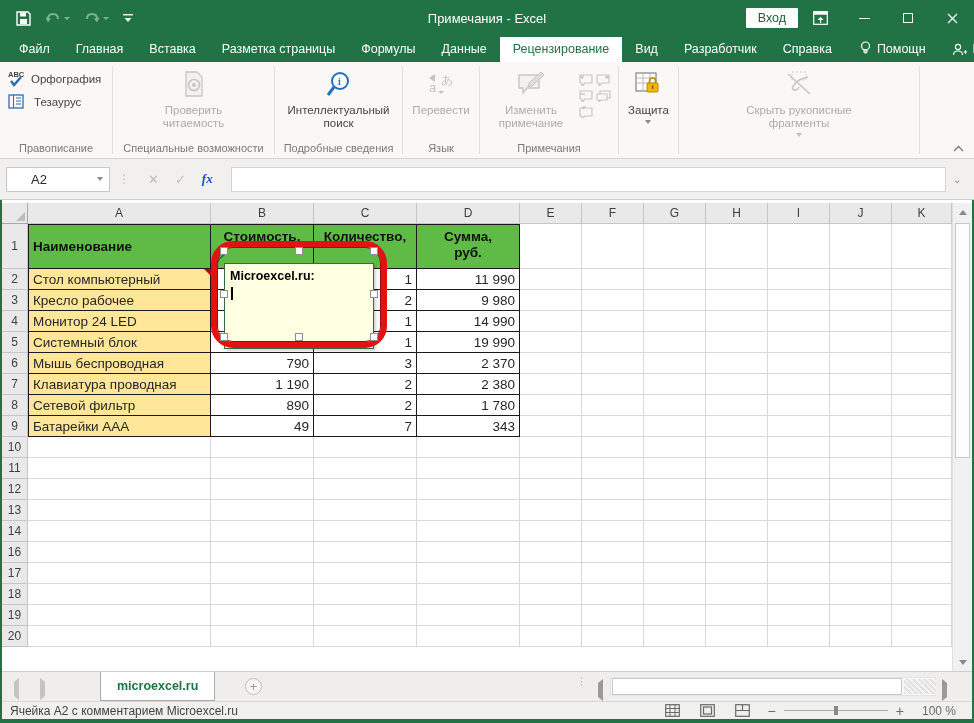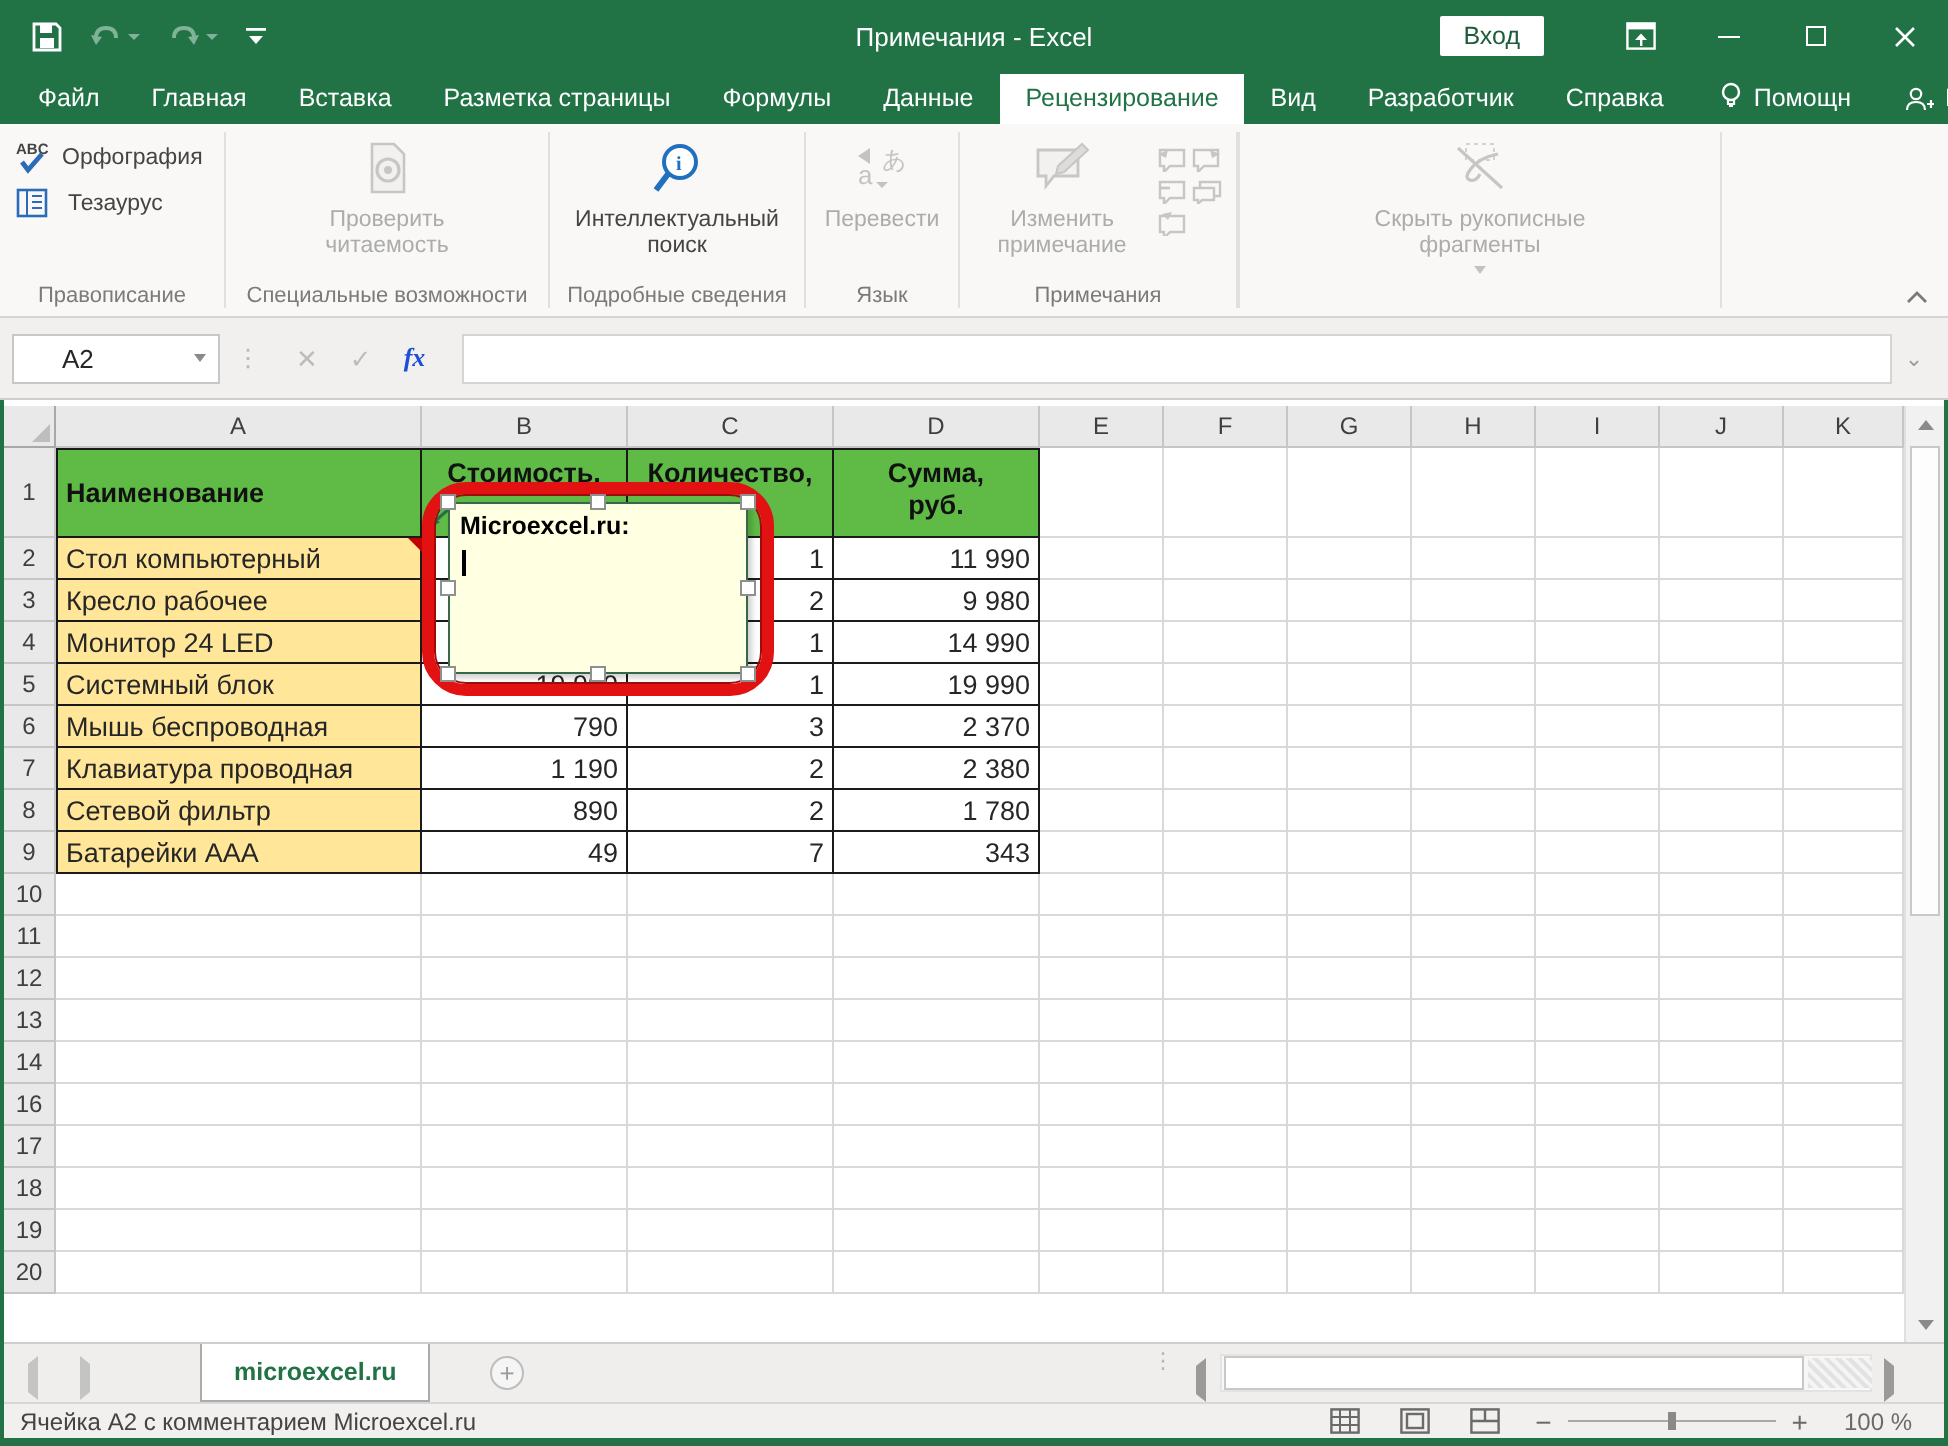--- a/index.html
+++ b/index.html
@@ -7,21 +7,21 @@
   body { font-family:"Liberation Sans", sans-serif; background:#fff; color:#262626; }
   .window { width:974px; height:723px; display:flex; flex-direction:column; }
 
   
   .titlebar { height:36px; background:#217346; display:flex; align-items:center; color:#fff; position:relative; flex:0 0 auto; }
   .qat { display:flex; align-items:center; gap:14px; padding-left:16px; }
   .qat svg { display:block; }
   .qat .drop { display:flex; align-items:center; gap:3px; }
   .title { position:absolute; left:0; right:0; text-align:center; font-size:13px; pointer-events:none; }
   .tcontrols { margin-left:auto; display:flex; align-items:center; height:100%; }
-  .login { background:#fff; color:#1e5c3a; font-size:12.5px; padding:3px 12px; border-radius:1px; margin-right:26px; cursor:default; }
+  .login { background:#fff; color:#1e5c3a; font-size:12.5px; padding:3px 12px; border-radius:1px; cursor:default; }
   .winbtn { width:44px; height:100%; display:flex; align-items:center; justify-content:center; }
   .ico-min { width:11px; height:1px; background:#fff; }
   .ico-max { width:10px; height:10px; border:1px solid #fff; }
 
   
   .tabrow { height:26px; background:#217346; display:flex; align-items:flex-end; padding-left:6px; flex:0 0 auto; }
   .rtab { color:#fff; font-size:12.5px; padding:5px 13px 6px; white-space:nowrap; display:flex; align-items:center; gap:6px; }
   .rtab.active { background:#fff; color:#217346; }
   .rtab.push { margin-left:2px; }
 
@@ -73,21 +73,21 @@
   .vs-up { top:0; } .vs-dn { bottom:0; }
   .vthumb { position:absolute; left:2px; right:2px; top:20px; height:235px; background:#FDFDFD; border:1px solid #C8C8C8; }
   .tri-up { width:0;height:0;border-left:4px solid transparent;border-right:4px solid transparent;border-bottom:5px solid #8a8a8a; }
   .tri-dn { width:0;height:0;border-left:4px solid transparent;border-right:4px solid transparent;border-top:5px solid #8a8a8a; }
   .tri-l { width:0;height:0;border-top:4px solid transparent;border-bottom:4px solid transparent;border-right:5px solid #9a9a9a; }
   .tri-r { width:0;height:0;border-top:4px solid transparent;border-bottom:4px solid transparent;border-left:5px solid #9a9a9a; }
 
   
   .red-tri { position:absolute; left:202px; top:69px; width:0; height:0; border-top:9px solid #C00000; border-left:9px solid transparent; z-index:2; }
   .c-arrow { position:absolute; left:209px; top:52px; z-index:2; }
-  .comment { position:absolute; left:222px; top:51px; width:150px; height:86px; background:#FFFFE1; border:1.5px solid #37684a; z-index:3; padding:2px 5px; box-shadow:2px 2px 3px rgba(0,0,0,.18); }
+  .comment { position:absolute; left:222px; top:63px; width:150px; height:86px; background:#FFFFE1; border:1.5px solid #37684a; z-index:3; padding:2px 5px; box-shadow:2px 2px 3px rgba(0,0,0,.18); }
   .comment b { font-size:12.5px; color:#000; }
   .c-caret { width:1.5px; height:13px; background:#000; margin-top:3px; margin-left:1px; }
   .red-annot { position:absolute; left:209px; top:41px; width:176px; height:107px; border:6px solid #E31212; border-radius:22px; z-index:4; box-shadow:inset 0 0 0 1px #9e0b0b; }
   .handle { position:absolute; width:8px; height:8px; background:#fff; border:1px solid #8f8f8f; z-index:5; }
 
   
   .sheetbar { height:30px; background:#EFEEED; border-top:1px solid #CFCECC; position:relative; font-size:12.5px; }
   .snav { position:absolute; top:10px; }
   .sheettab { position:absolute; left:98px; top:0; height:29px; background:#fff; border:1px solid #ABABAB; border-top:none; display:flex; align-items:center; padding:0 16px; color:#217346; font-weight:bold; }
   .addsheet { position:absolute; left:243px; top:6px; width:17px; height:17px; border:1px solid #BDBDBD; border-radius:50%; color:#9a9a9a; display:flex; align-items:center; justify-content:center; font-size:13px; line-height:1; background:#F5F5F5; }
@@ -318,20 +318,38 @@
                 <path d="M2 2 h12 v8 h-7 l-3 3 v-3 h-2 z" fill="none" stroke="#C7C6C5" stroke-width="1.2"></path>
                 <path d="M3 1 L8 0 L6 4 Z" fill="#C7C6C5"></path>
               </svg>
             </span>
         </div>
       </div>
       <div class="glabel">Примечания</div>
     </div>
     <div class="rsep"></div>
 
+    <div class="rgroup" style="width:59px;">
+      <div class="gbody">
+        <div class="bigbtn">
+          <span class="bicon">
+            <svg width="26" height="26" viewBox="0 0 26 26">
+                <rect x="1" y="2" width="20" height="18" fill="#fff" stroke="#8a8a8a" stroke-width="1.3"></rect>
+                <path d="M1 7 h20 M1 12 h20 M8 2 v18 M15 2 v18" stroke="#B9B8B7" stroke-width="1"></path>
+                <rect x="12" y="12" width="11" height="9" rx="1" fill="#F2B705" stroke="#B98A04" stroke-width="1"></rect>
+                <path d="M14.5 12 v-2 a3 3 0 0 1 6 0 v2" fill="none" stroke="#B98A04" stroke-width="1.6"></path>
+                <rect x="16.8" y="14.5" width="1.6" height="3.5" fill="#7a5b02"></rect>
+              </svg>
+          </span>
+          <span>Защита</span>
+          <span class="caret-d" style="margin-top:3px;color:#8a8a8a;"></span>
+        </div>
+      </div>
+      <div class="glabel"></div>
+    </div>
     <div class="rsep"></div>
 
     <div class="rgroup" style="width:240px;">
       <div class="gbody">
         <div class="bigbtn disabled">
           <span class="bicon">
             <svg width="30" height="26" viewBox="0 0 30 26">
                 <rect x="8" y="1" width="14" height="8" fill="none" stroke="#D3D2D1" stroke-width="1" stroke-dasharray="2 2"></rect>
                 <path d="M24 6 Q14 8 10 14 Q7 18 10 19 Q13 20 15 16" fill="none" stroke="#C7C6C5" stroke-width="1.6"></path>
                 <path d="M4 3 L26 23" stroke="#C7C6C5" stroke-width="1.6"></path>

